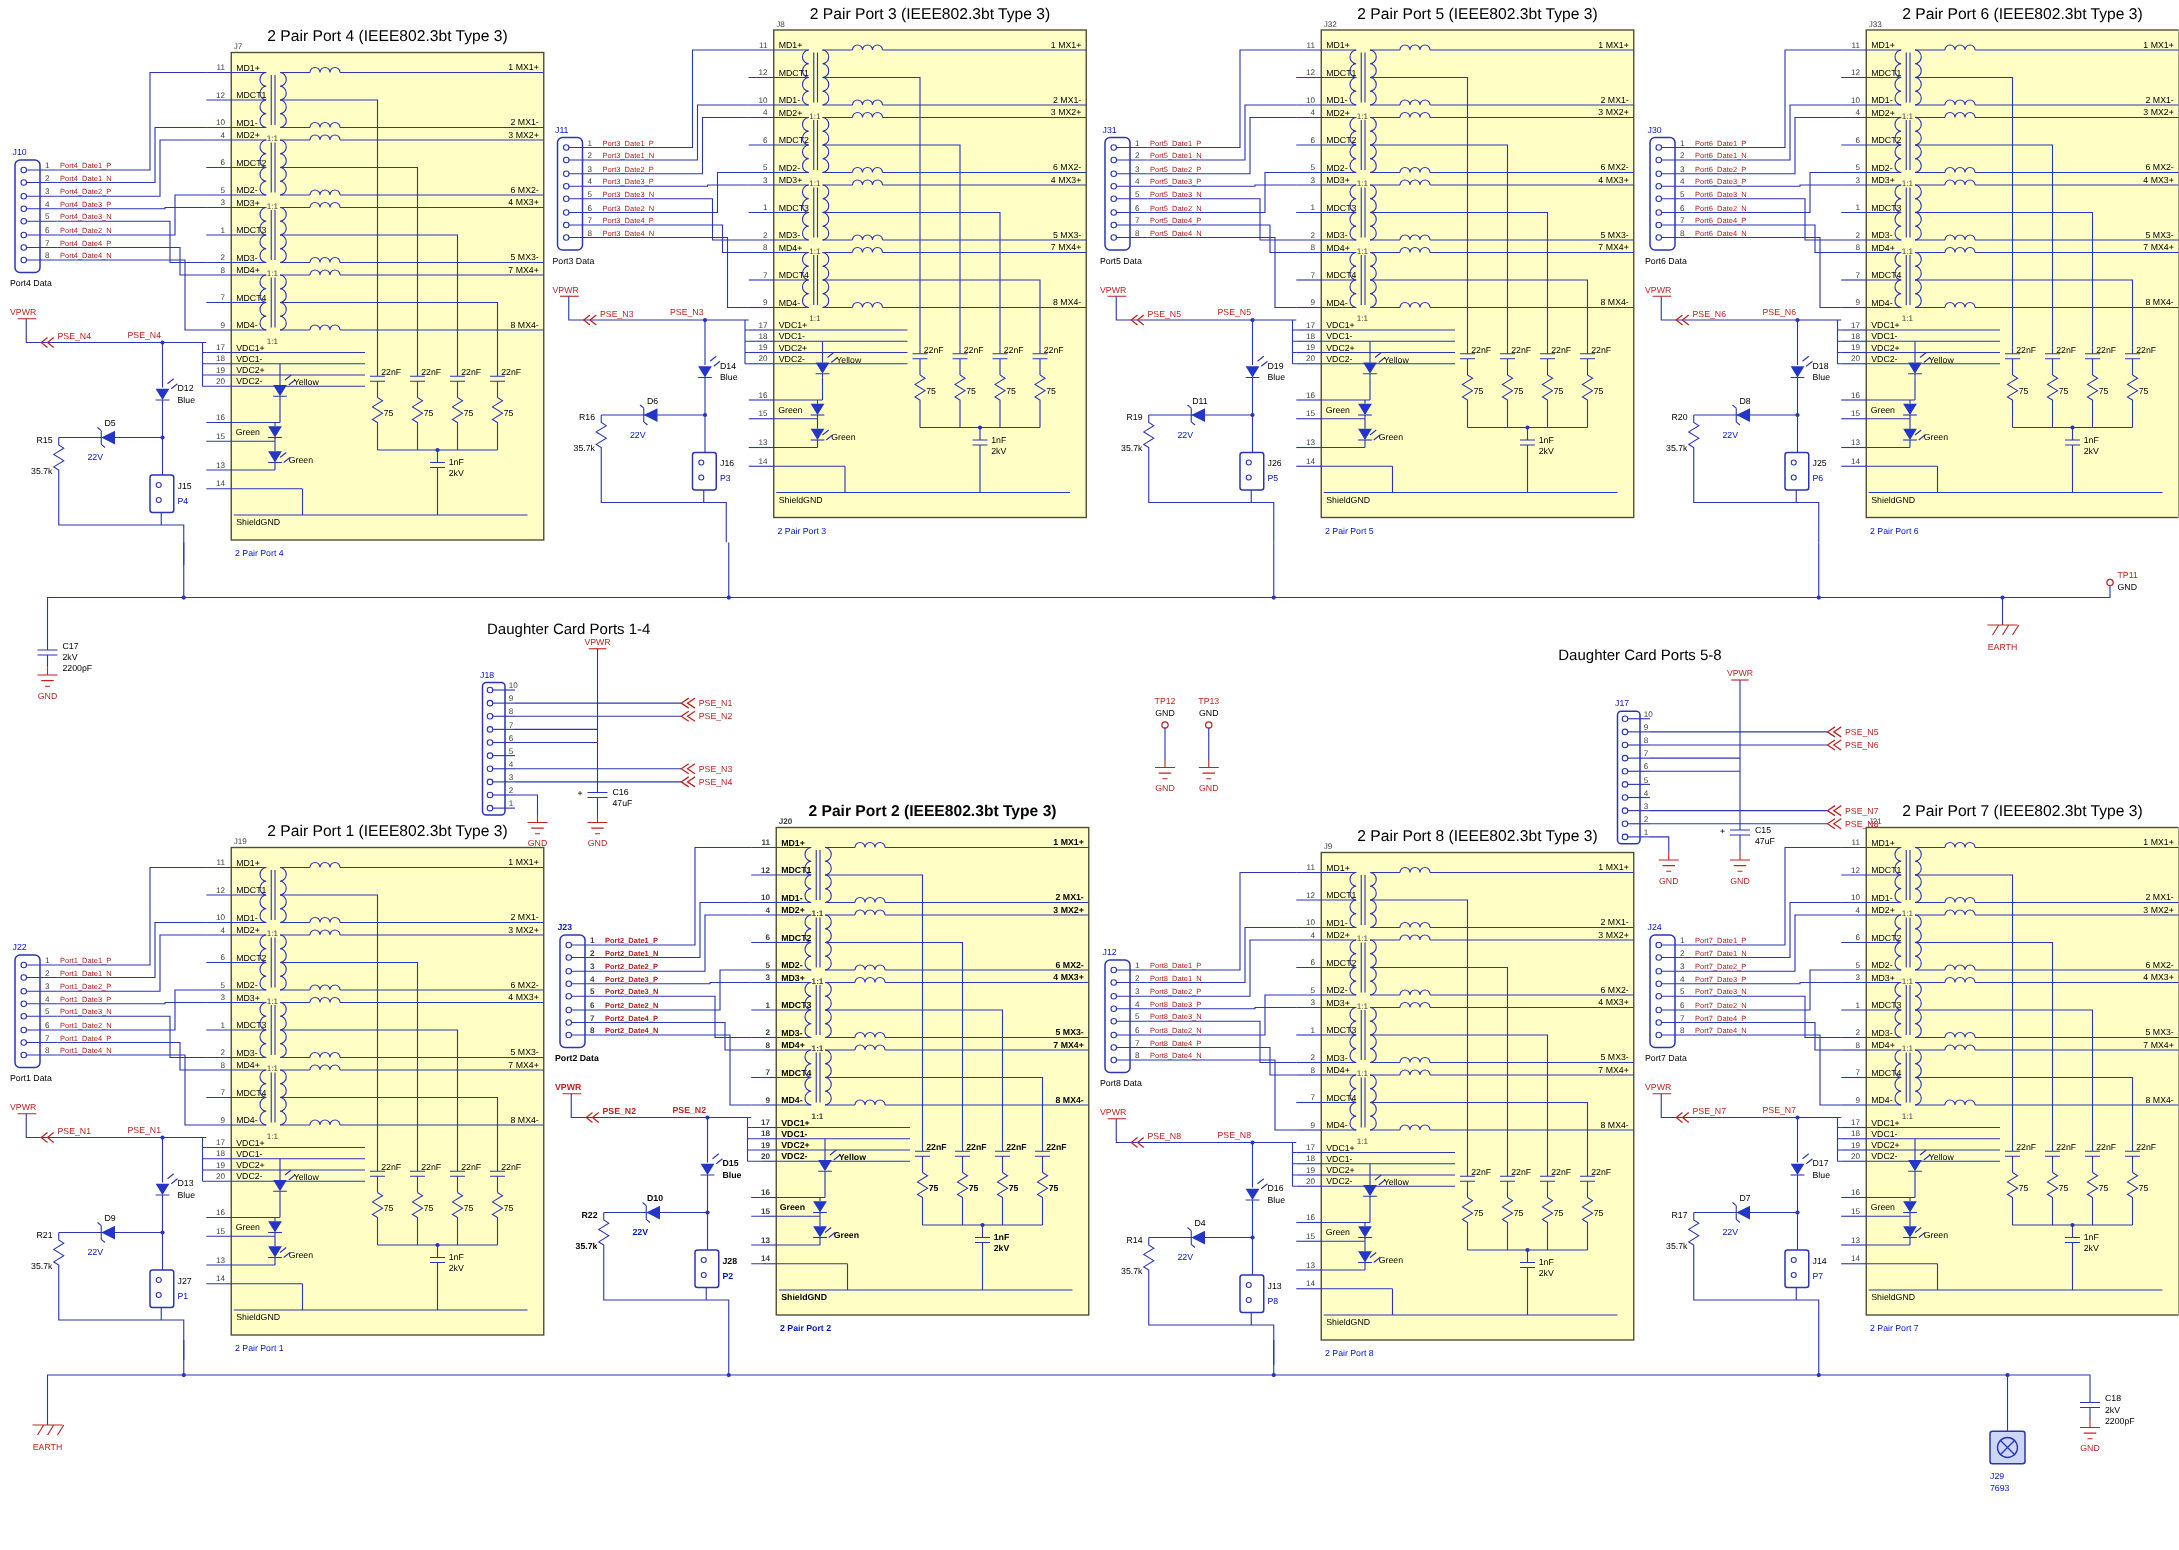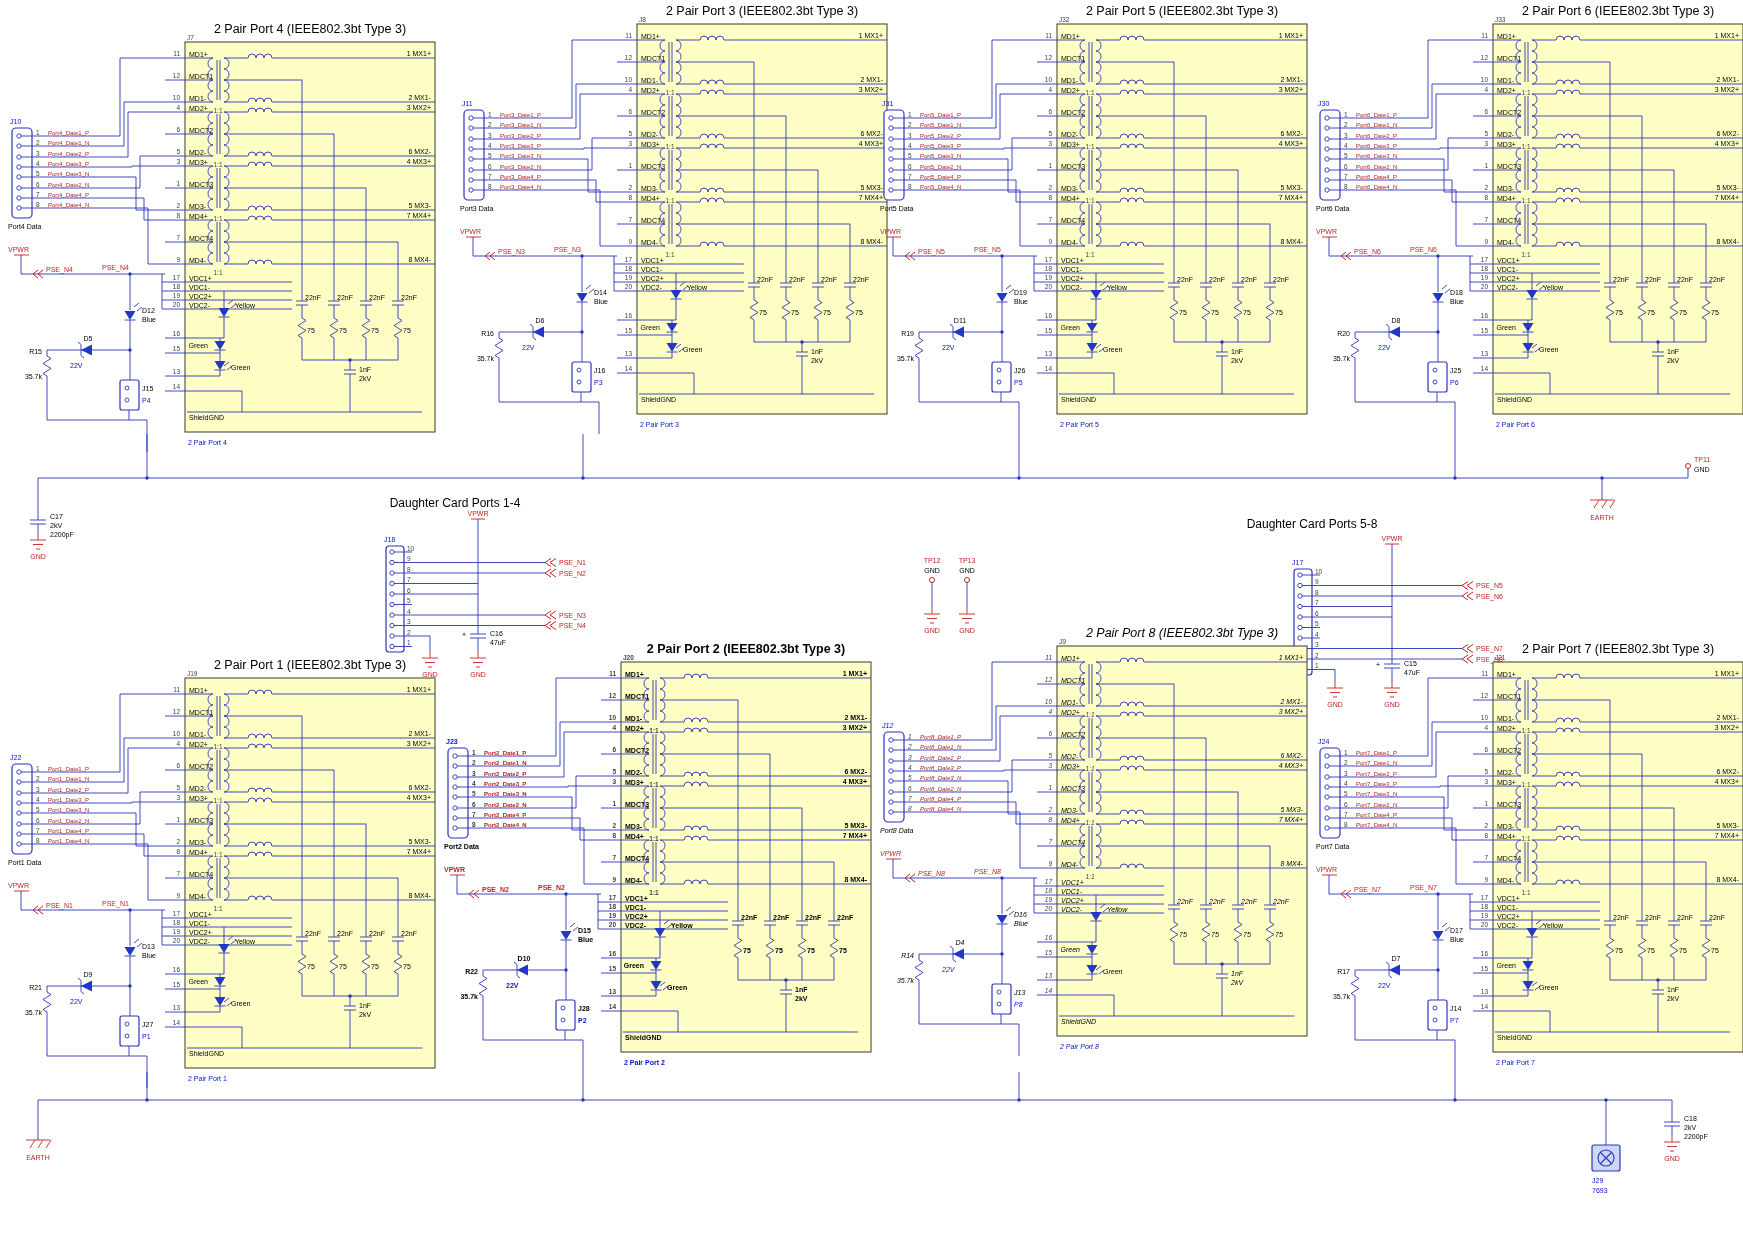--- a/index.html
+++ b/index.html
@@ -463,21 +463,21 @@
         <path d="M45 330 V336 l4 2.5 l-8 5 l8 5 l-8 5 l4 2.5 V400 H145 V432" class="w"></path>
         <rect x="118" y="360" width="19" height="30" rx="2" class="connbox"></rect>
         <circle cx="125" cy="368" r="2" class="pinc"></circle>
         <circle cx="125" cy="380" r="2" class="pinc"></circle>
         <path d="M127 390 V400" class="w"></path>
         <text x="140" y="371" class="tl">J15</text>
         <text x="140" y="383" class="tblue">P4</text>
       </g>
     </svg>
   </div>
-    <div class="port-block" style="left: 454px; top: 2px;">
+    <div class="port-block" style="left: 436px; top: 2px;">
     <svg width="436" height="432" viewBox="0 0 436 432">
       <text x="308" y="13" class="t-title" text-anchor="middle">2 Pair Port 3 (IEEE802.3bt Type 3)</text>
       <rect x="183" y="22" width="250" height="390" class="magbox"></rect>
       <text x="185" y="19.5" class="tn">J8</text>
       <text x="187" y="400" class="tl">ShieldGND</text>
       <text x="186" y="425" class="tblue">2 Pair Port 3</text>
       <g>
           <line x1="163" y1="38" x2="183" y2="38" class="w"></line>
           <text x="178" y="36" class="tn" text-anchor="end">11</text>
           <text x="187" y="36.5" class="tl">MD1+</text>
@@ -1703,21 +1703,21 @@
         <path d="M45 330 V336 l4 2.5 l-8 5 l8 5 l-8 5 l4 2.5 V400 H145 V432" class="w"></path>
         <rect x="118" y="360" width="19" height="30" rx="2" class="connbox"></rect>
         <circle cx="125" cy="368" r="2" class="pinc"></circle>
         <circle cx="125" cy="380" r="2" class="pinc"></circle>
         <path d="M127 390 V400" class="w"></path>
         <text x="140" y="371" class="tl">J28</text>
         <text x="140" y="383" class="tblue">P2</text>
       </g>
     </svg>
   </div>
-    <div class="port-block" style="left: 874px; top: 624px; font-style: italic;">
+    <div class="port-block" style="left: 874px; top: 660px;">
     <svg width="436" height="432" viewBox="0 0 436 432">
       <text x="308" y="13" class="t-title" text-anchor="middle">2 Pair Port 8 (IEEE802.3bt Type 3)</text>
       <rect x="183" y="22" width="250" height="390" class="magbox"></rect>
       <text x="185" y="19.5" class="tn">J9</text>
       <text x="187" y="400" class="tl">ShieldGND</text>
       <text x="186" y="425" class="tblue">2 Pair Port 8</text>
       <g>
           <line x1="163" y1="38" x2="183" y2="38" class="w"></line>
           <text x="178" y="36" class="tn" text-anchor="end">11</text>
           <text x="187" y="36.5" class="tl">MD1+</text>

